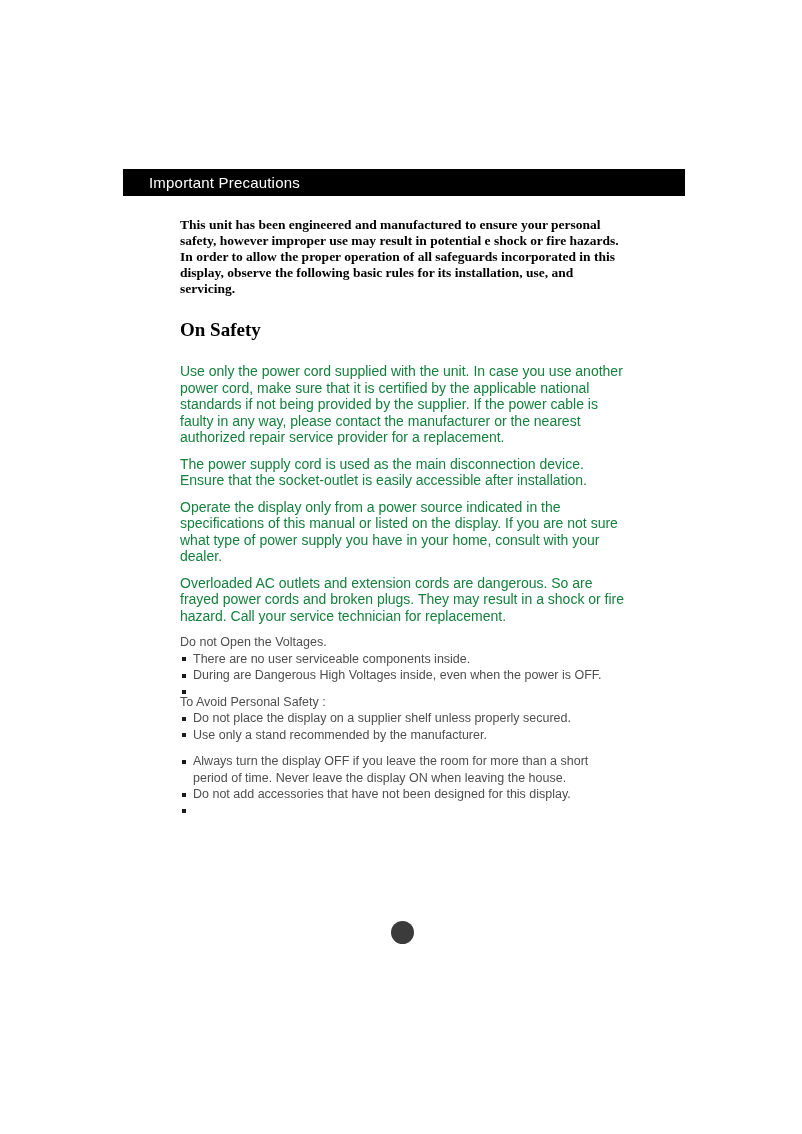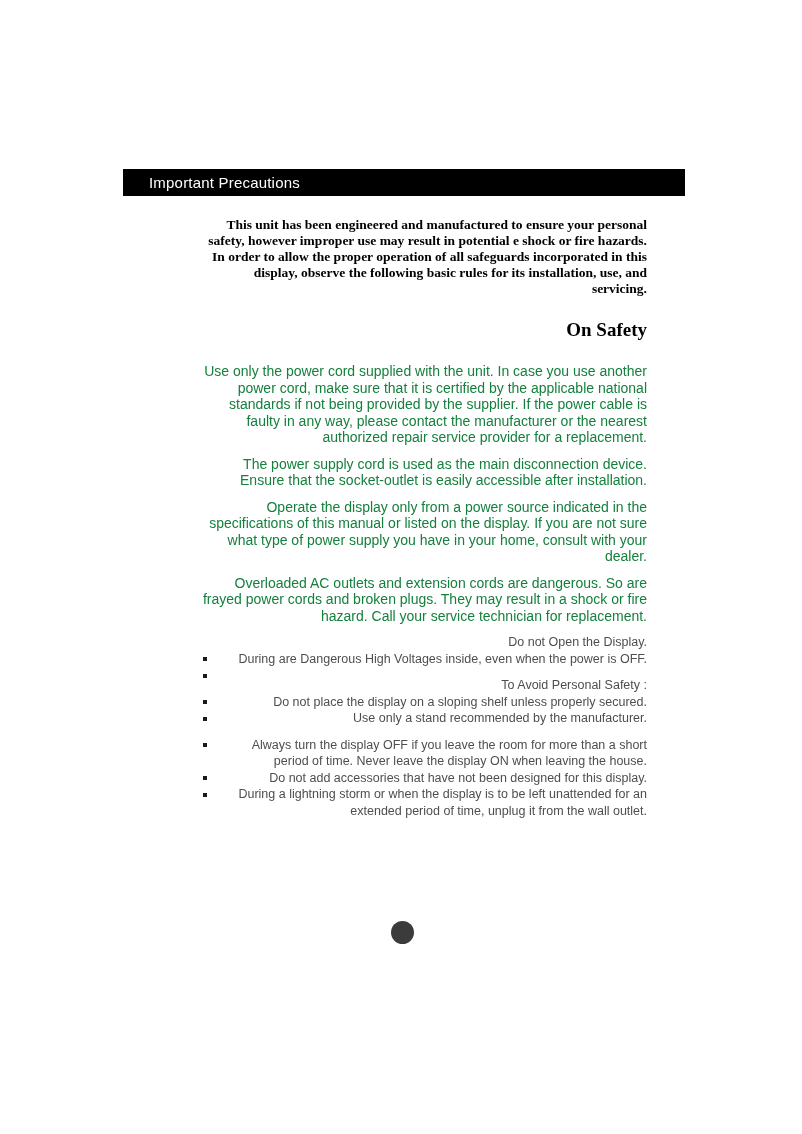--- a/index.html
+++ b/index.html
@@ -6,21 +6,20 @@
     margin: 0;
     padding: 0;
     background: #ffffff;
   }
   .page {
     position: relative;
     width: 802px;
     height: 1134px;
     background: #ffffff;
     overflow: hidden;
-    text-align: right;
   }
   .header-bar {
     position: absolute;
     left: 123px;
     top: 169px;
     width: 562px;
     height: 27px;
     background: #000000;
     color: #ffffff;
     display: flex;
@@ -30,21 +29,20 @@
     font-family: "Liberation Sans", sans-serif;
     font-size: 15px;
     letter-spacing: 0.2px;
   }
   .content {
     position: absolute;
     left: 180px;
     top: 217px;
     width: 446px;
     font-family: "Liberation Sans", sans-serif;
-    margin-left: 21px;
   }
   .intro {
     font-family: "Liberation Serif", serif;
     font-weight: bold;
     font-size: 13.5px;
     line-height: 16px;
     color: #000000;
     margin: 0 0 16px 0;
   }
   .section-heading {
@@ -113,38 +111,42 @@
     <p class="intro">This unit has been engineered and manufactured to ensure your personal safety, however improper use may result in potential e  shock or fire hazards. In order to allow the proper operation of all safeguards incorporated in this display, observe the following basic rules for its installation, use, and servicing.</p>
 
     <h2 class="section-heading">On Safety</h2>
 
     <p class="body-par">Use only the power cord supplied with the unit. In case you use another power cord, make sure that it is certified by the applicable national standards if not being provided by the supplier. If the power cable is faulty in any way, please contact the manufacturer or the nearest authorized repair service provider for a replacement.</p>
     <p class="body-par">The power supply cord is used as the main disconnection device. Ensure that the socket-outlet is easily accessible after installation.</p>
     <p class="body-par">Operate the display only from a power source indicated in the specifications of this manual or listed on the display. If you are not sure what type of power supply you have in your home, consult with your dealer.</p>
     <p class="body-par">Overloaded AC outlets and extension cords are dangerous. So are frayed power cords and broken plugs. They may result in a shock or fire hazard. Call your service technician for replacement.</p>
 
     <div class="group">
-      <p class="group-lead">Do not Open the Display.</p>
+      <p class="group-lead">Do not Open the Voltages.</p>
       <ul class="bullets">
+        <li>
+          <span class="bullet-sq"></span>
+          <span>There are no user serviceable components inside.</span>
+        </li>
         <li>
           <span class="bullet-sq"></span>
           <span>During are Dangerous High Voltages inside, even when the power is OFF.</span>
         </li>
         <li>
           <span class="bullet-sq"></span>
         </li>
       </ul>
     </div>
 
     <div class="group">
       <p class="group-lead">To Avoid Personal Safety :</p>
       <ul class="bullets">
         <li>
           <span class="bullet-sq"></span>
-          <span>Do not place the display on a sloping shelf unless properly secured.</span>
+          <span>Do not place the display on a supplier shelf unless properly secured.</span>
         </li>
         <li>
           <span class="bullet-sq"></span>
           <span>Use only a stand recommended by the manufacturer.</span>
         </li>
       </ul>
     </div>
 
     <div class="group">
       <ul class="bullets">
@@ -154,21 +156,20 @@
         </li>
         <li>
           <span class="bullet-sq"></span>
         </li>
         <li>
           <span class="bullet-sq"></span>
           <span>Do not add accessories that have not been designed for this display.</span>
         </li>
         <li>
           <span class="bullet-sq"></span>
-          <span>During a lightning storm or when the display is to be left unattended for an extended period of time, unplug it from the wall outlet.</span>
         </li>
       </ul>
     </div>
 
   </div>
 
   <div class="page-circle"></div>
 
 </div>
 

